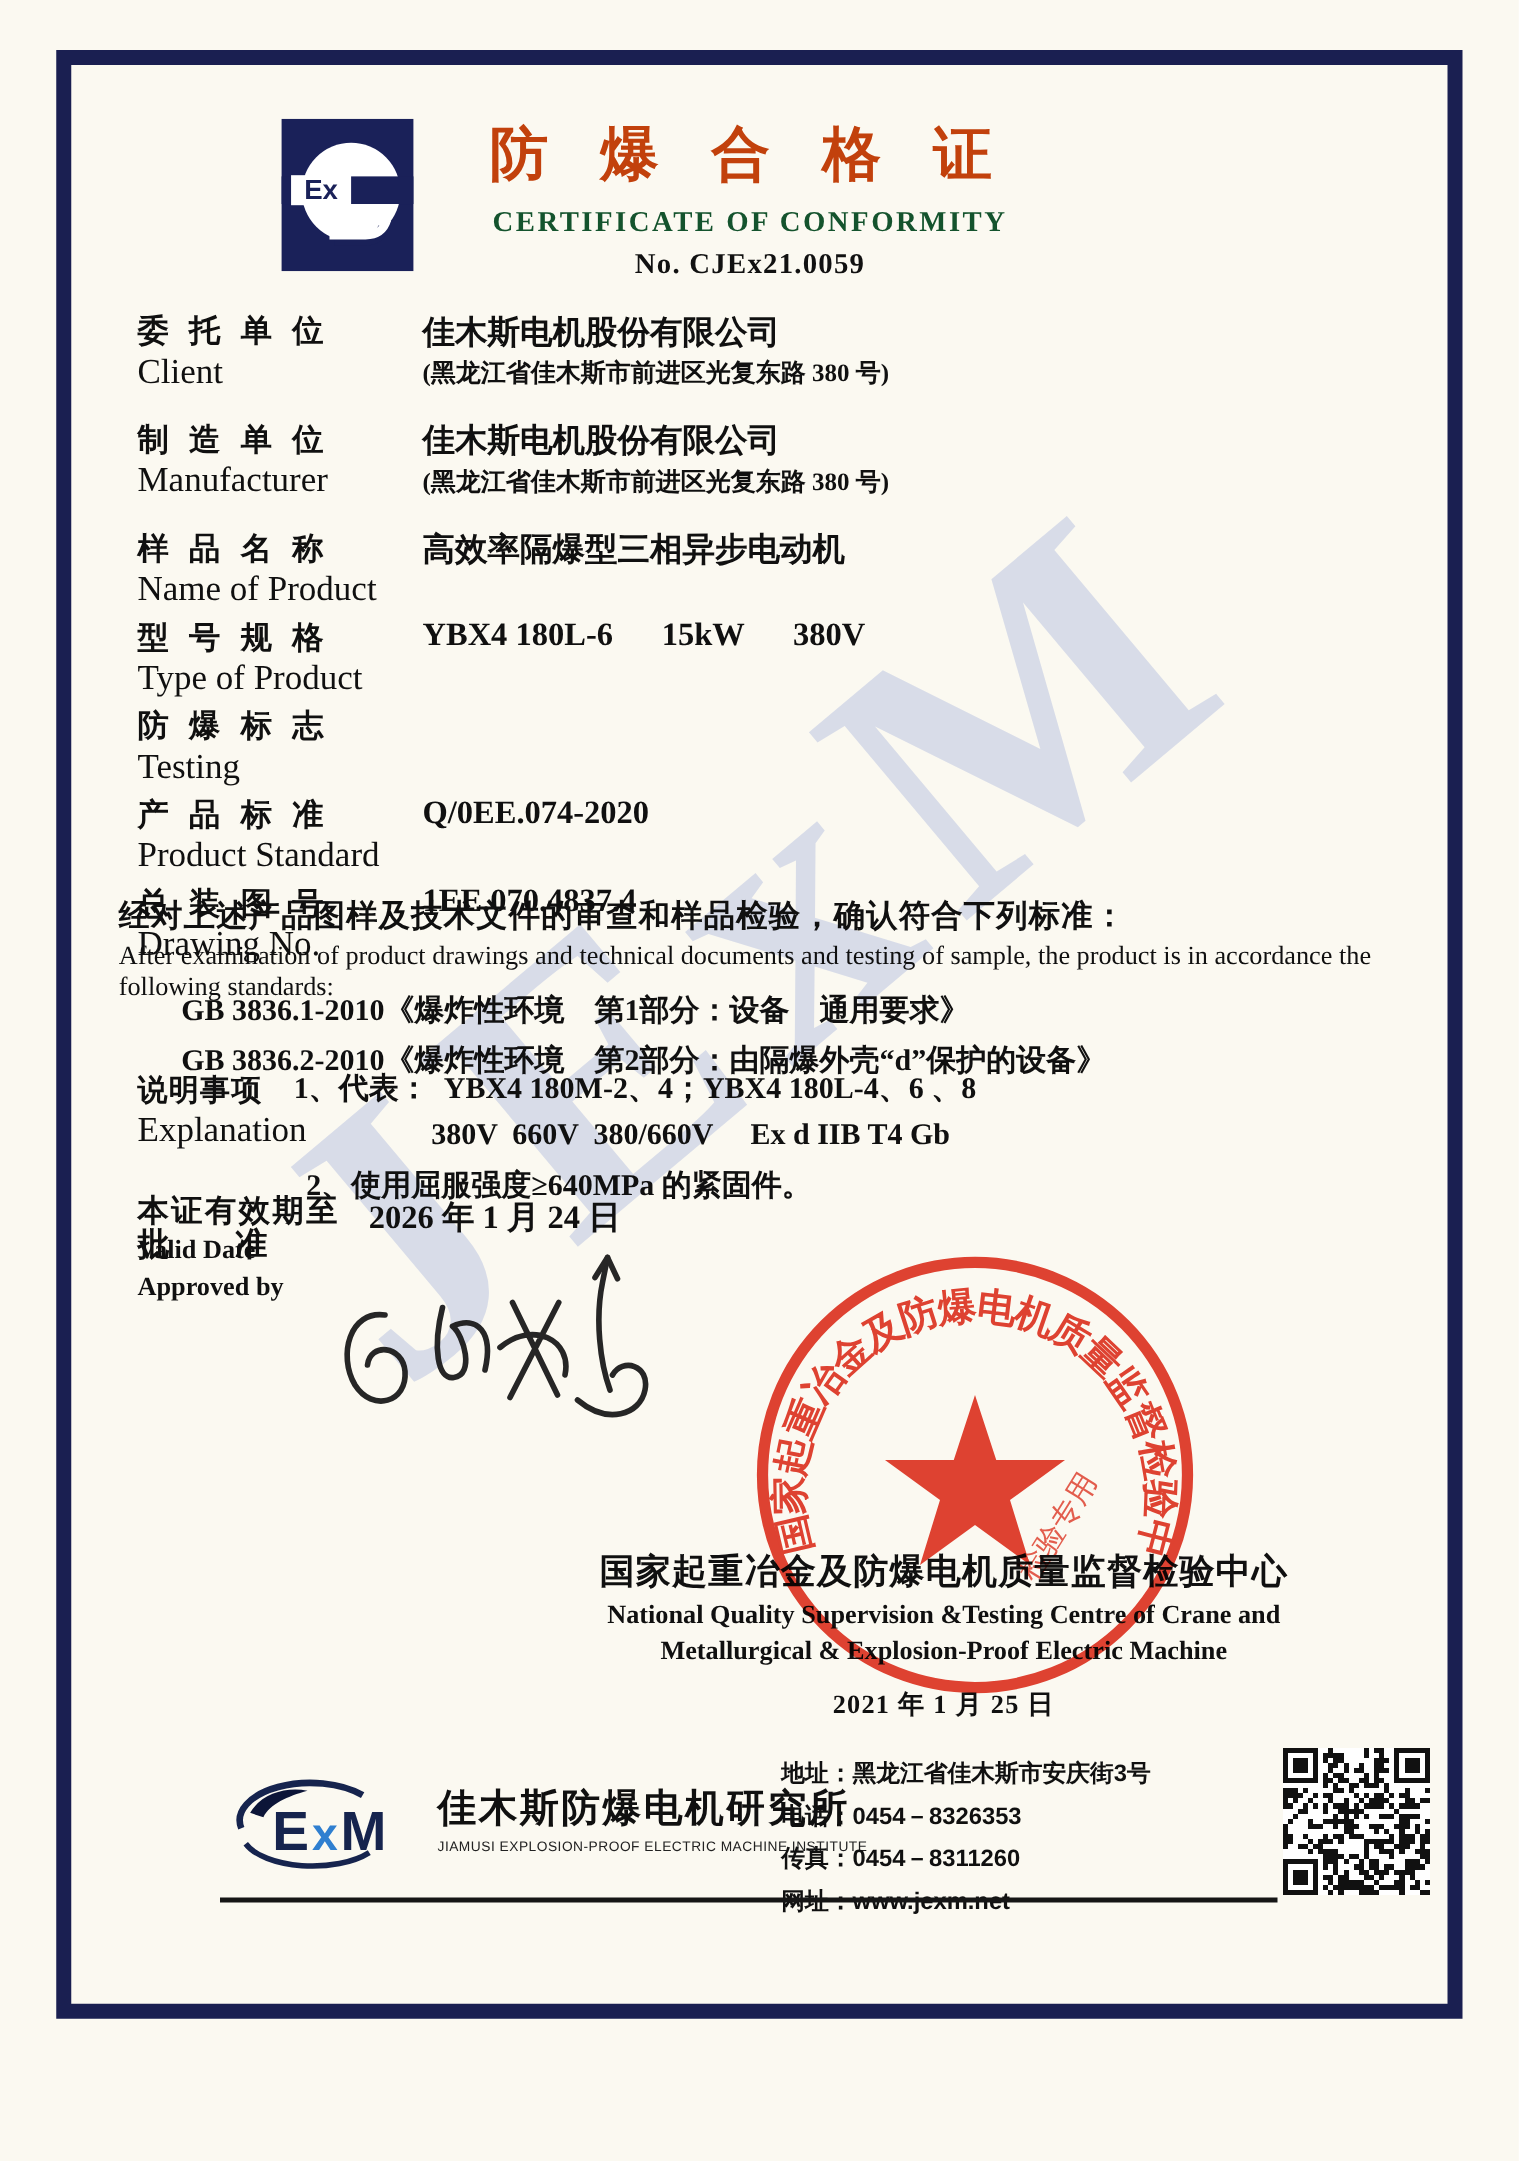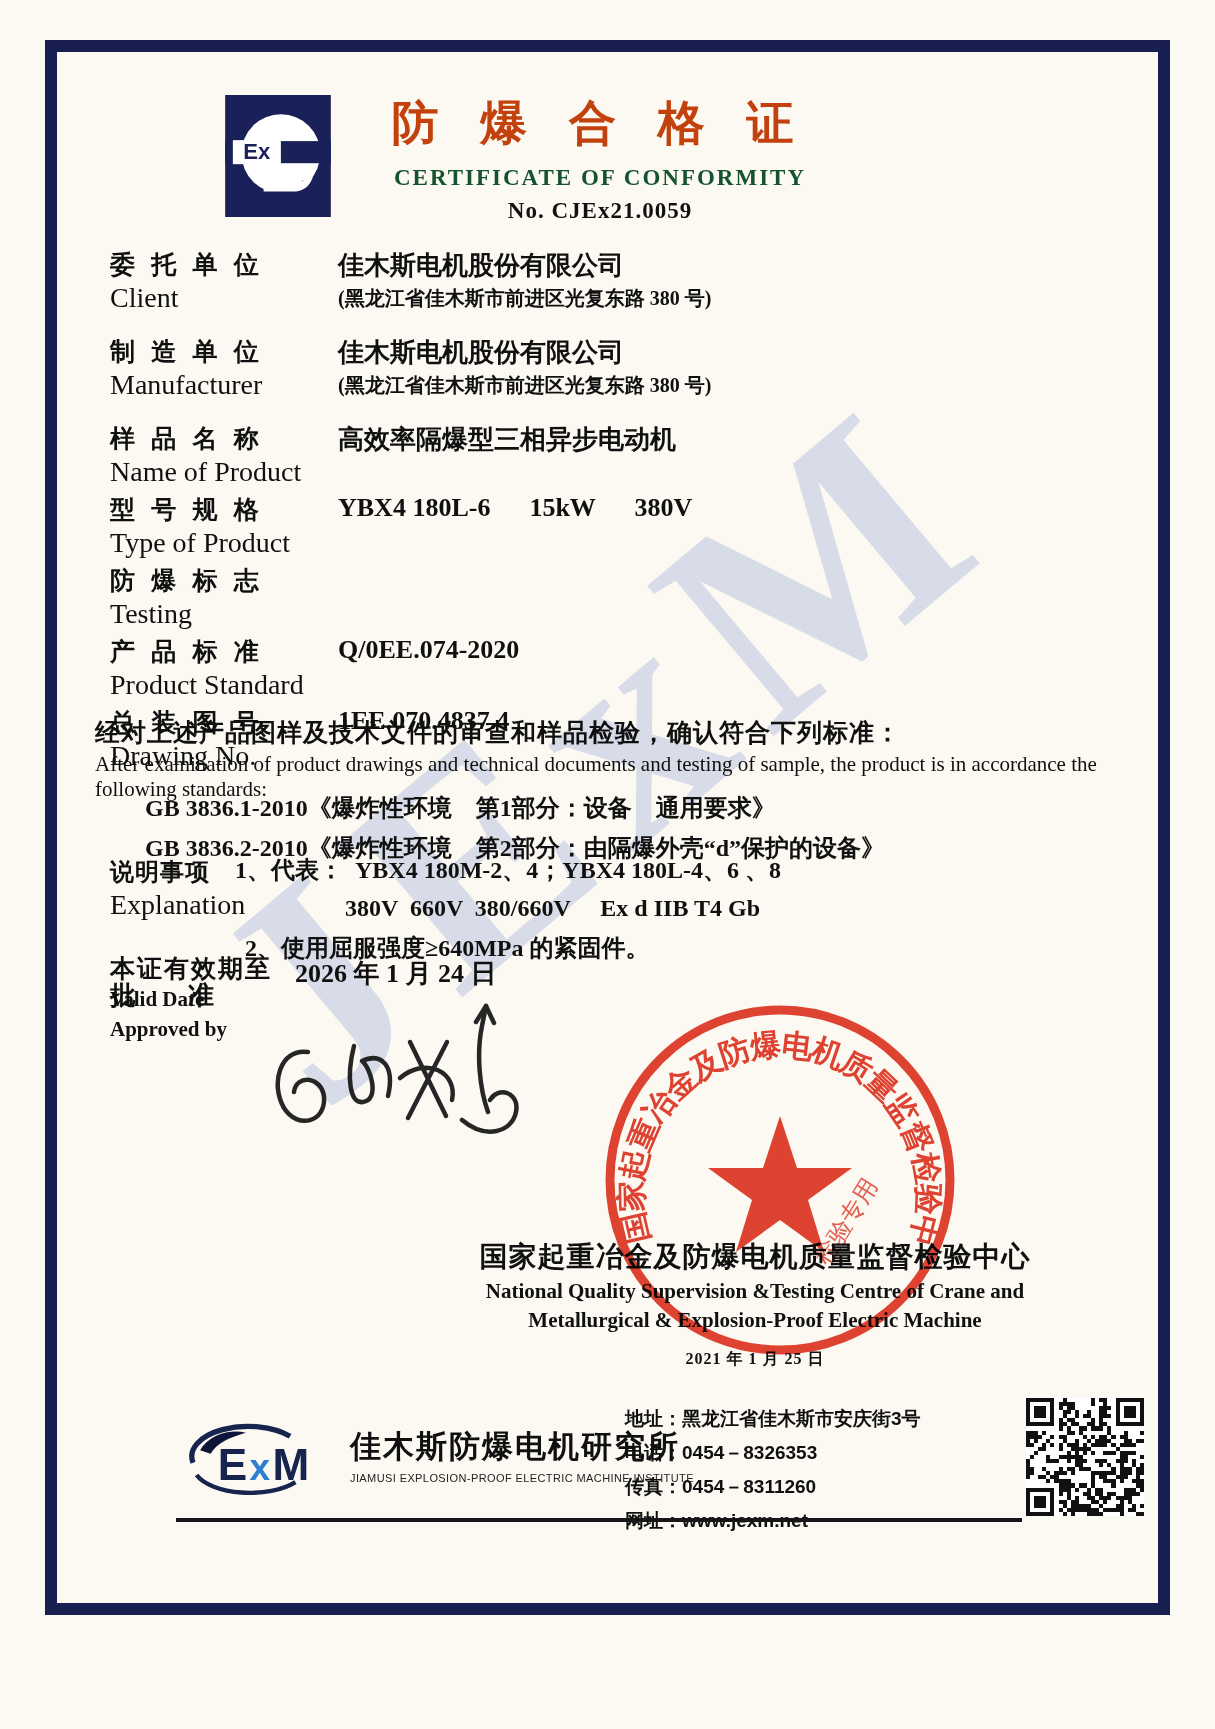--- a/index.html
+++ b/index.html
@@ -58,21 +58,21 @@
   .valid-value{position:absolute;left:295px;top:956px;font-size:26px;font-weight:bold;z-index:1;white-space:pre;}
   .appr-label{position:absolute;left:110px;top:978px;z-index:1;}
   .appr-cn{font-size:26px;font-weight:600;white-space:pre;}
   .appr-en{font-size:21px;font-weight:bold;margin-top:4px;}
   .signature{position:absolute;left:250px;top:1000px;width:280px;height:180px;z-index:2;}
   
   .stamp{position:absolute;left:598px;top:998px;width:364px;height:364px;z-index:3;mix-blend-mode:multiply;opacity:.93;}
   .issuer{position:absolute;left:415px;top:1238px;width:680px;text-align:center;z-index:1;}
   .iss-cn{font-size:28px;font-weight:bold;letter-spacing:1px;white-space:nowrap;}
   .iss-en{font-size:21px;font-weight:bold;line-height:1.22;margin-top:3px;}
-  .iss-date{font-size:16px;font-weight:600;margin-top:16px;letter-spacing:1px;}
+  .iss-date{font-size:21px;font-weight:600;margin-top:16px;letter-spacing:1px;}
   
   .inst{position:absolute;left:186px;top:1420px;display:flex;align-items:flex-start;z-index:1;}
   .inst-logo{width:150px;height:80px;margin-right:14px;}
   .inst-cn{font-size:31px;font-weight:bold;font-family:"Liberation Sans","DejaVu Sans",sans-serif;letter-spacing:2px;margin-top:6px;}
   .inst-en{font-size:11px;font-family:"Liberation Sans","DejaVu Sans",sans-serif;letter-spacing:.4px;margin-top:4px;color:#222;}
   .contacts{position:absolute;left:625px;top:1406px;z-index:1;font-family:Liberation Sans, sans-serif;}
   .contact{font-size:19px;font-weight:600;margin-bottom:8px;white-space:nowrap;}
   .qr{position:absolute;left:1026px;top:1398px;width:118px;height:118px;z-index:1;}
   .divider{position:absolute;left:176px;top:1518px;width:846px;height:4px;background:#161616;z-index:1;}
   .note{position:absolute;left:196px;top:1534px;width:880px;z-index:1;

